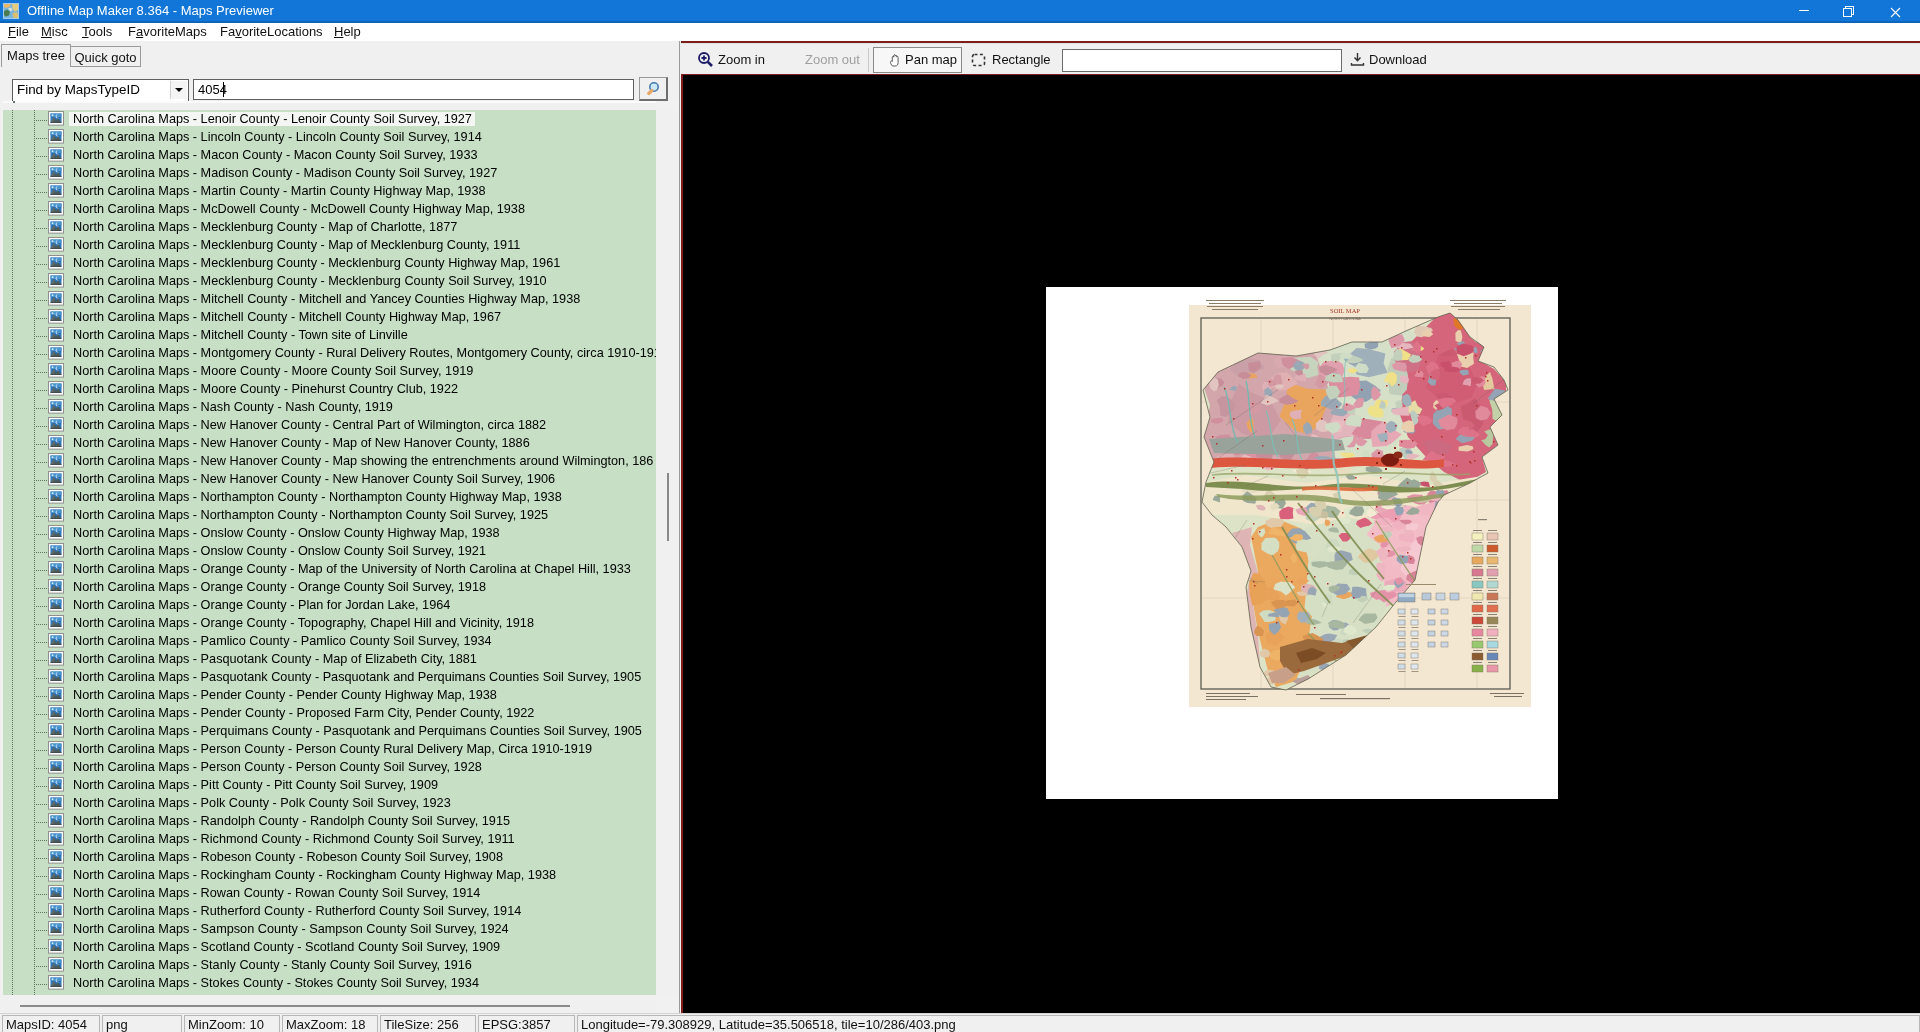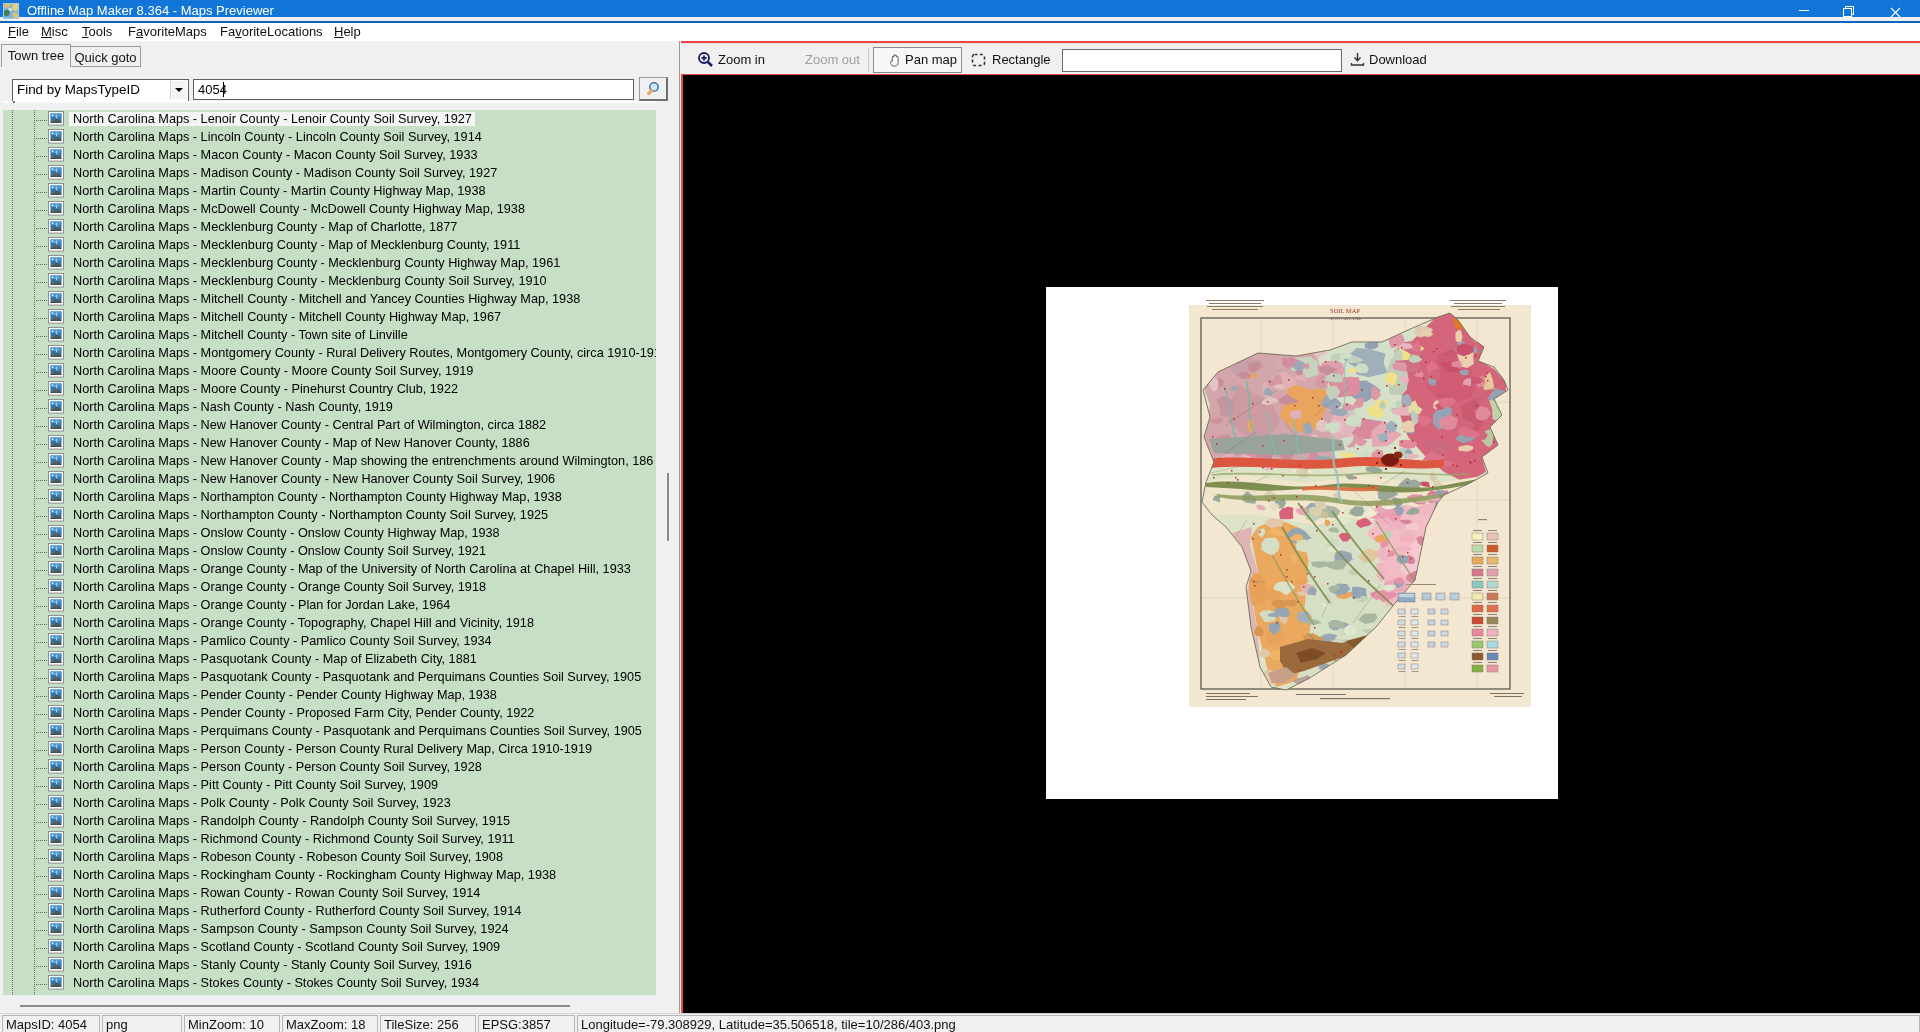--- a/index.html
+++ b/index.html
@@ -1,18 +1,18 @@
 <!DOCTYPE html>
 <html><head><meta charset="utf-8">
 <style>
 * { margin:0; padding:0; box-sizing:border-box; }
 html,body { width:1920px; height:1032px; overflow:hidden; background:#f0f0f0;
   font-family:"Liberation Sans", sans-serif; }
 
-#titlebar { position:absolute; left:0; top:0; width:1920px; height:17px; background:#1176d7; }
+#titlebar { position:absolute; left:0; top:0; width:1920px; height:23px; background:#1176d7; }
 #titlebar .shade { position:absolute; left:0; top:21px; width:1920px; height:2px; background:#0d64bb; }
 #title { position:absolute; left:27px; top:3px; color:#fff; font-size:13px; }
 
 #menubar { position:absolute; left:0; top:23px; width:1920px; height:18px; background:#ffffff; font-size:13px; color:#111; }
 #menubar span.mi { position:absolute; top:1px; }
 #menubar u { text-decoration:underline; }
 
 #leftpanel { position:absolute; left:0; top:41px; width:680px; height:972px; background:#f0f0f0; border-right:1px solid #9b9b9b; }
 .tab { position:absolute; font-size:13px; color:#111; }
 #tab1 { left:1px; top:3px; width:70px; height:23px; border:1px solid #9b9b9b; border-bottom:none; background:#f0f0f0; z-index:2; text-align:center; padding-top:3px; }
@@ -37,21 +37,21 @@
 .trow svg.ti { position:absolute; left:45px; top:1px; }
 .trow .tlabel { position:absolute; left:66px; top:2px; padding:0 3px 0 4px; color:#000; }
 .trow .tlabel.sel { background:#f4f6f4; }
 
 #vsb { position:absolute; left:654px; top:9px; width:22px; height:885px; background:#f0f0f0; }
 #vsb .thumb { position:absolute; left:11px; top:363px; width:2px; height:68px; background:#8a8a8a; }
 
 #hsb { position:absolute; left:1px; top:894px; width:653px; height:16px; background:#f0f0f0; }
 #hsb .thumb { position:absolute; left:17px; top:10px; width:550px; height:2px; background:#8a8a8a; }
 
-#rightpanel { position:absolute; left:681px; top:41px; width:1239px; height:972px; background:#ef4444; }
+#rightpanel { position:absolute; left:681px; top:41px; width:1239px; height:972px; background:#7f1d1d; }
 #toolbar { position:absolute; left:0; top:2px; width:1239px; height:31px; background:#f0f0f0; border-top:1px solid #e2e2e2; font-size:13px; color:#111; }
 #toolbar .tl { position:absolute; top:8px; }
 #mapblack { position:absolute; left:2px; top:34px; width:1237px; height:938px; background:#000; }
 #tile { position:absolute; left:363px; top:212px; width:512px; height:512px; }
 
 #statusbar { position:absolute; left:0; top:1013px; width:1920px; height:19px; background:#f0f0f0; border-top:1px solid #d4d4d4; font-size:13px; color:#111; }
 .scell { position:absolute; top:1px; height:16px; border:1px solid #b7b7b7; padding:1px 0 16px 3px; }
 </style></head>
 <body>
 <div id="titlebar">
@@ -79,21 +79,21 @@
 </div>
 <div id="menubar">
  <span class="mi" style="left:8px"><u>F</u>ile</span>
  <span class="mi" style="left:41px"><u>M</u>isc</span>
  <span class="mi" style="left:82px"><u>T</u>ools</span>
  <span class="mi" style="left:128px">F<u>a</u>voriteMaps</span>
  <span class="mi" style="left:220px">Fa<u>v</u>oriteLocations</span>
  <span class="mi" style="left:334px"><u>H</u>elp</span>
 </div>
 <div id="leftpanel">
- <div id="tab1" class="tab">Town tree</div>
+ <div id="tab1" class="tab">Maps tree</div>
  <div id="tab2" class="tab">Quick goto</div>
  <div id="combo">
       <span class="ct">Find by MapsTypeID</span>
       <span class="cbtn"></span>
       <span class="arr"></span>
     </div>
  <div id="sinput">
       <span class="st">4054</span>
       <span class="caret"></span>
     </div>

